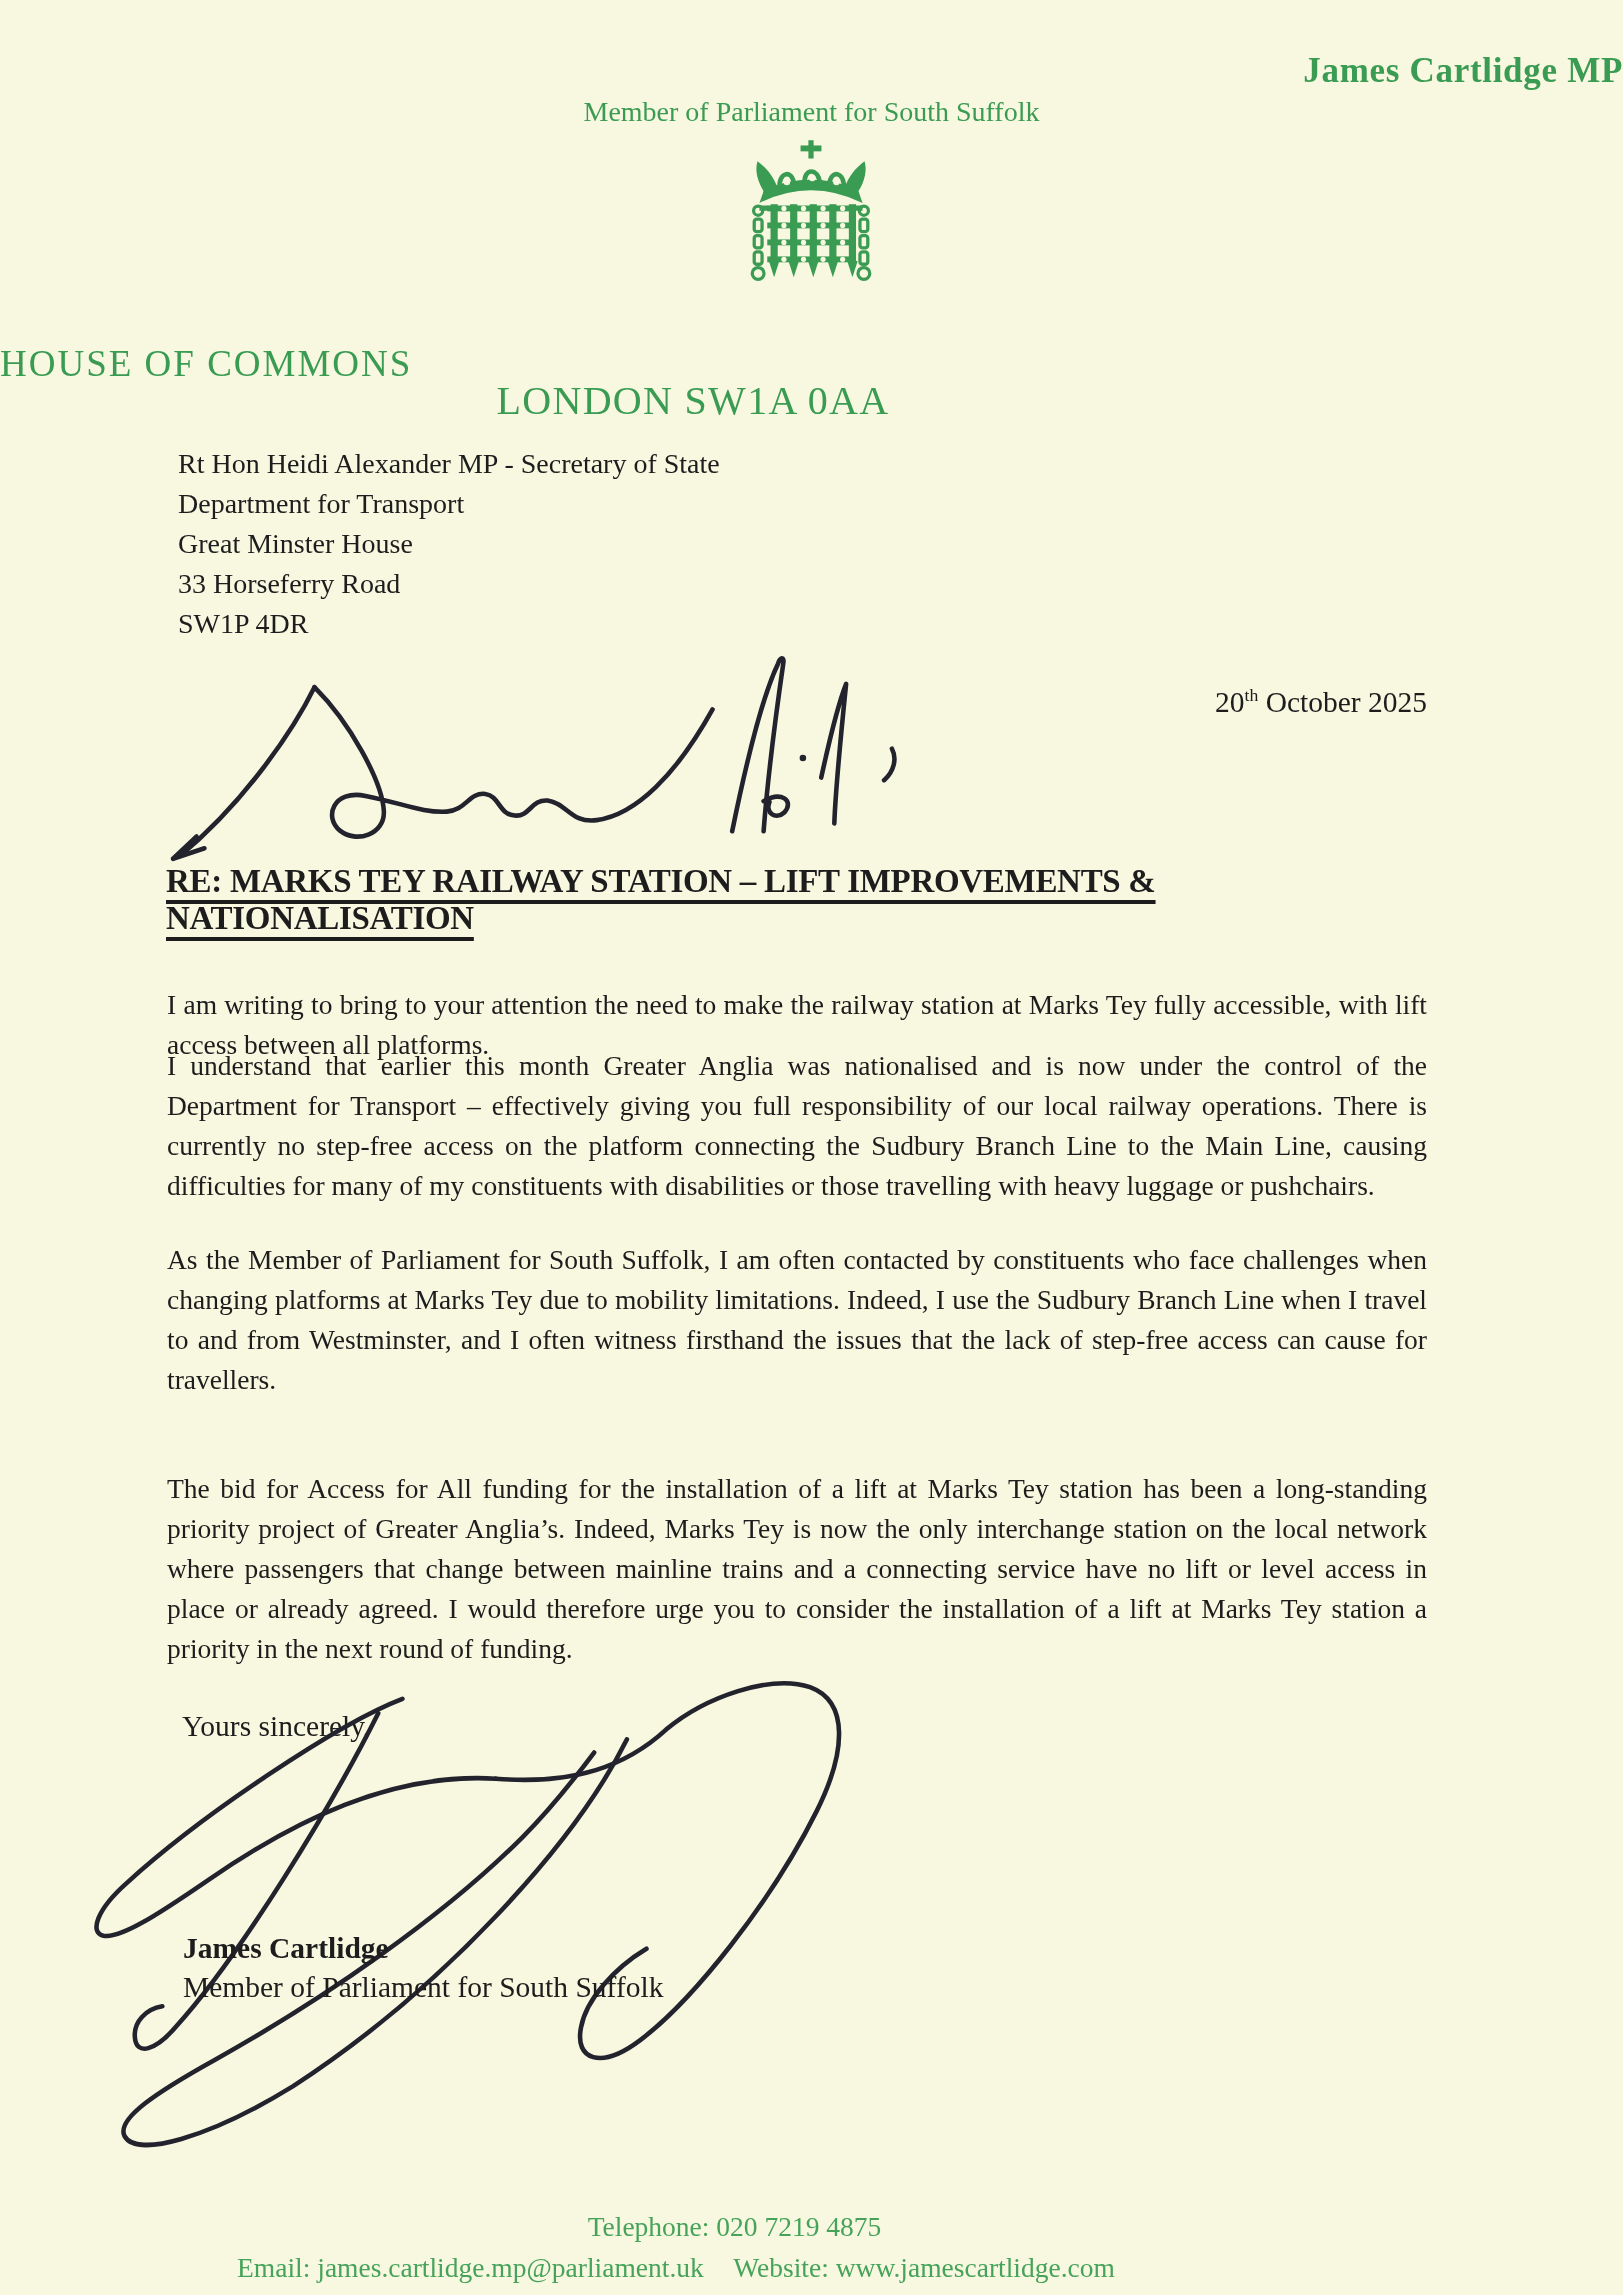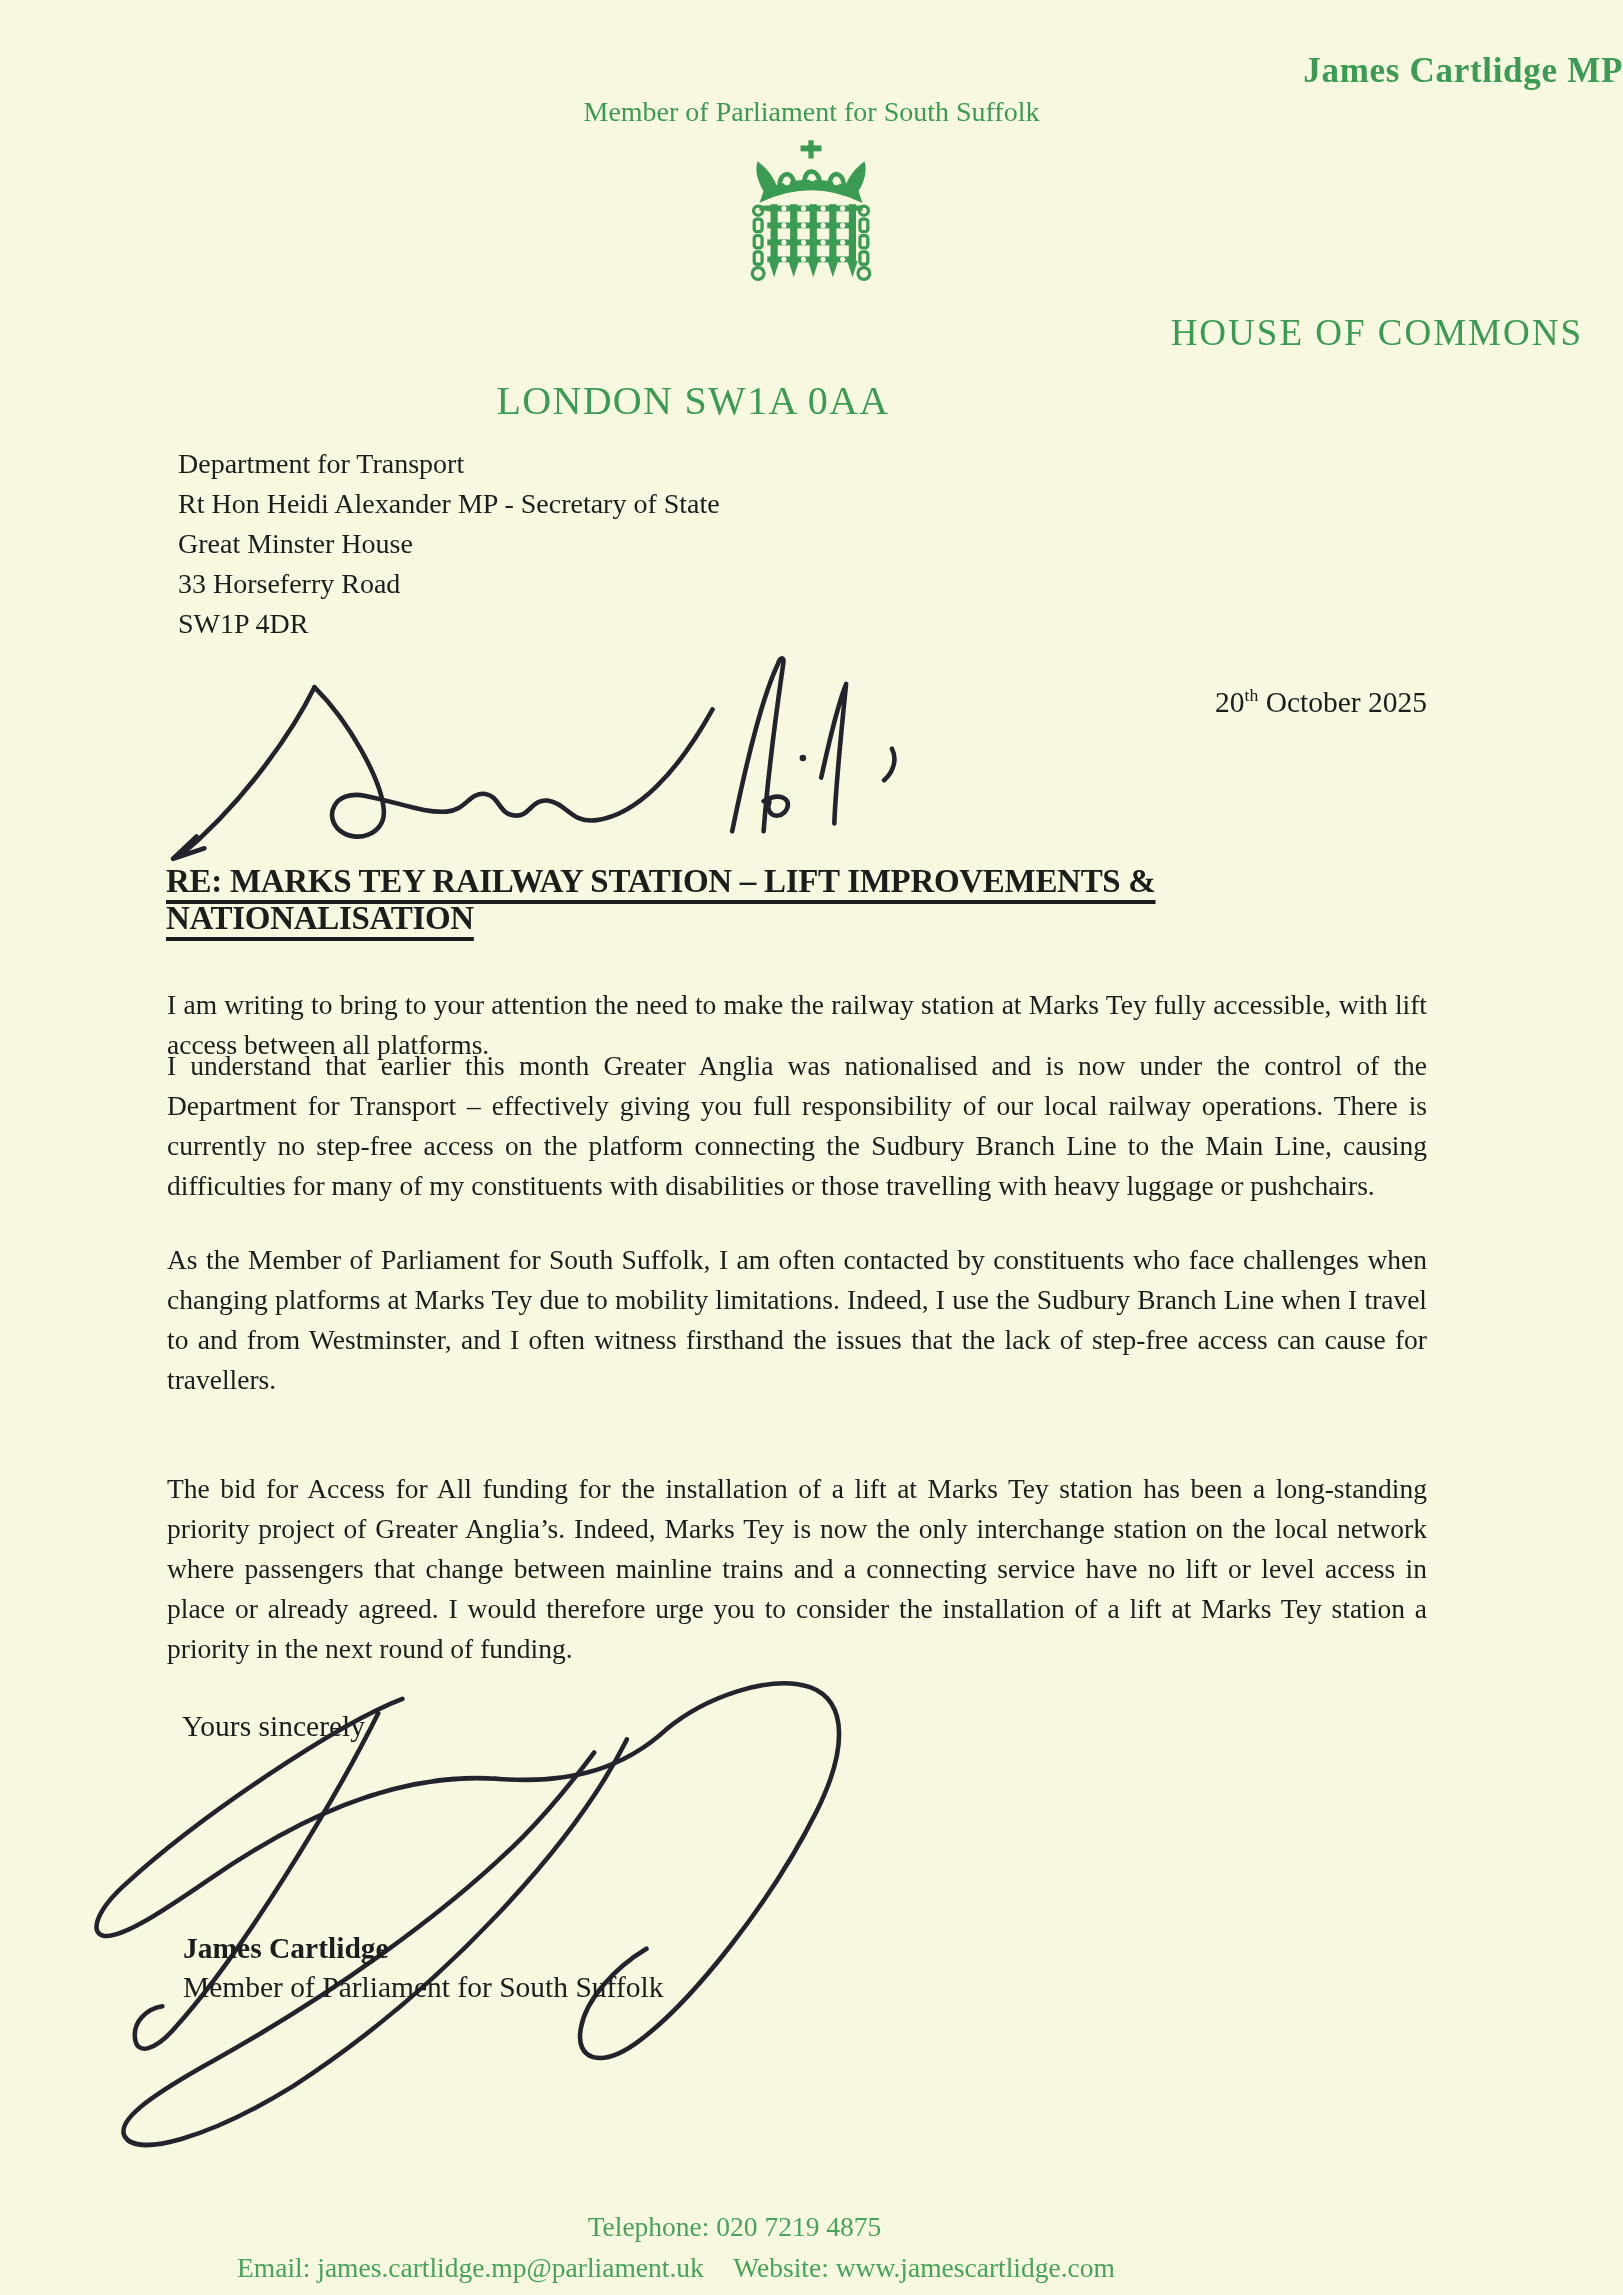--- a/index.html
+++ b/index.html
@@ -25,21 +25,21 @@
     left:0;top:51px;width:1623px;text-align:right;
     font-size:35px;font-weight:bold;color:var(--header-green);
     letter-spacing:0.7px;
   }
   .lh-role{
     left:0;top:96px;width:1623px;text-align:center;
     font-size:28px;color:var(--header-green);
   }
   .lh-crest{left:749px;top:140px;width:124px;height:148px;color:var(--header-green);}
   .lh-institution{
-    left:0;top:311px;width:1583px;text-align:right;
+    left:0;top:342px;width:1583px;text-align:left;
     font-size:37px;color:var(--header-green);letter-spacing:2px;
   }
   .lh-address{
     left:0;top:377px;width:1386px;text-align:center;
     font-size:40px;color:var(--header-green);letter-spacing:1.3px;
   }
 
   
   .recipient{left:178px;top:444px;width:916px;font-size:28px;line-height:40px;}
 
@@ -168,22 +168,22 @@
       <rect x="170" y="146" width="12" height="19" rx="4"></rect>
       <rect x="170" y="171" width="12" height="19" rx="4"></rect>
       <circle cx="176" cy="204" r="9"></circle>
     </g>
   </svg>
 
   <div class="abs lh-institution">HOUSE OF COMMONS</div>
   <div class="abs lh-address">LONDON SW1A 0AA</div>
 
   <div class="abs recipient">
+    <div>Rt Hon Heidi Alexander MP - Secretary of State</div>
     <div>Department for Transport</div>
-    <div>Rt Hon Heidi Alexander MP - Secretary of State</div>
     <div>Great Minster House</div>
     <div>33 Horseferry Road</div>
     <div>SW1P 4DR</div>
   </div>
 
   <div class="abs date"><span>20</span><sup>th</sup><span> October 2025</span></div>
 
   <svg class="abs hw greeting-svg" viewBox="0 0 1480 360" role="img" aria-label="Dear Heidi,">
     <path d="M268 78 C235 145 160 255 62 336"></path>
     <path d="M52 340 L88 306 M52 340 L100 324"></path>

